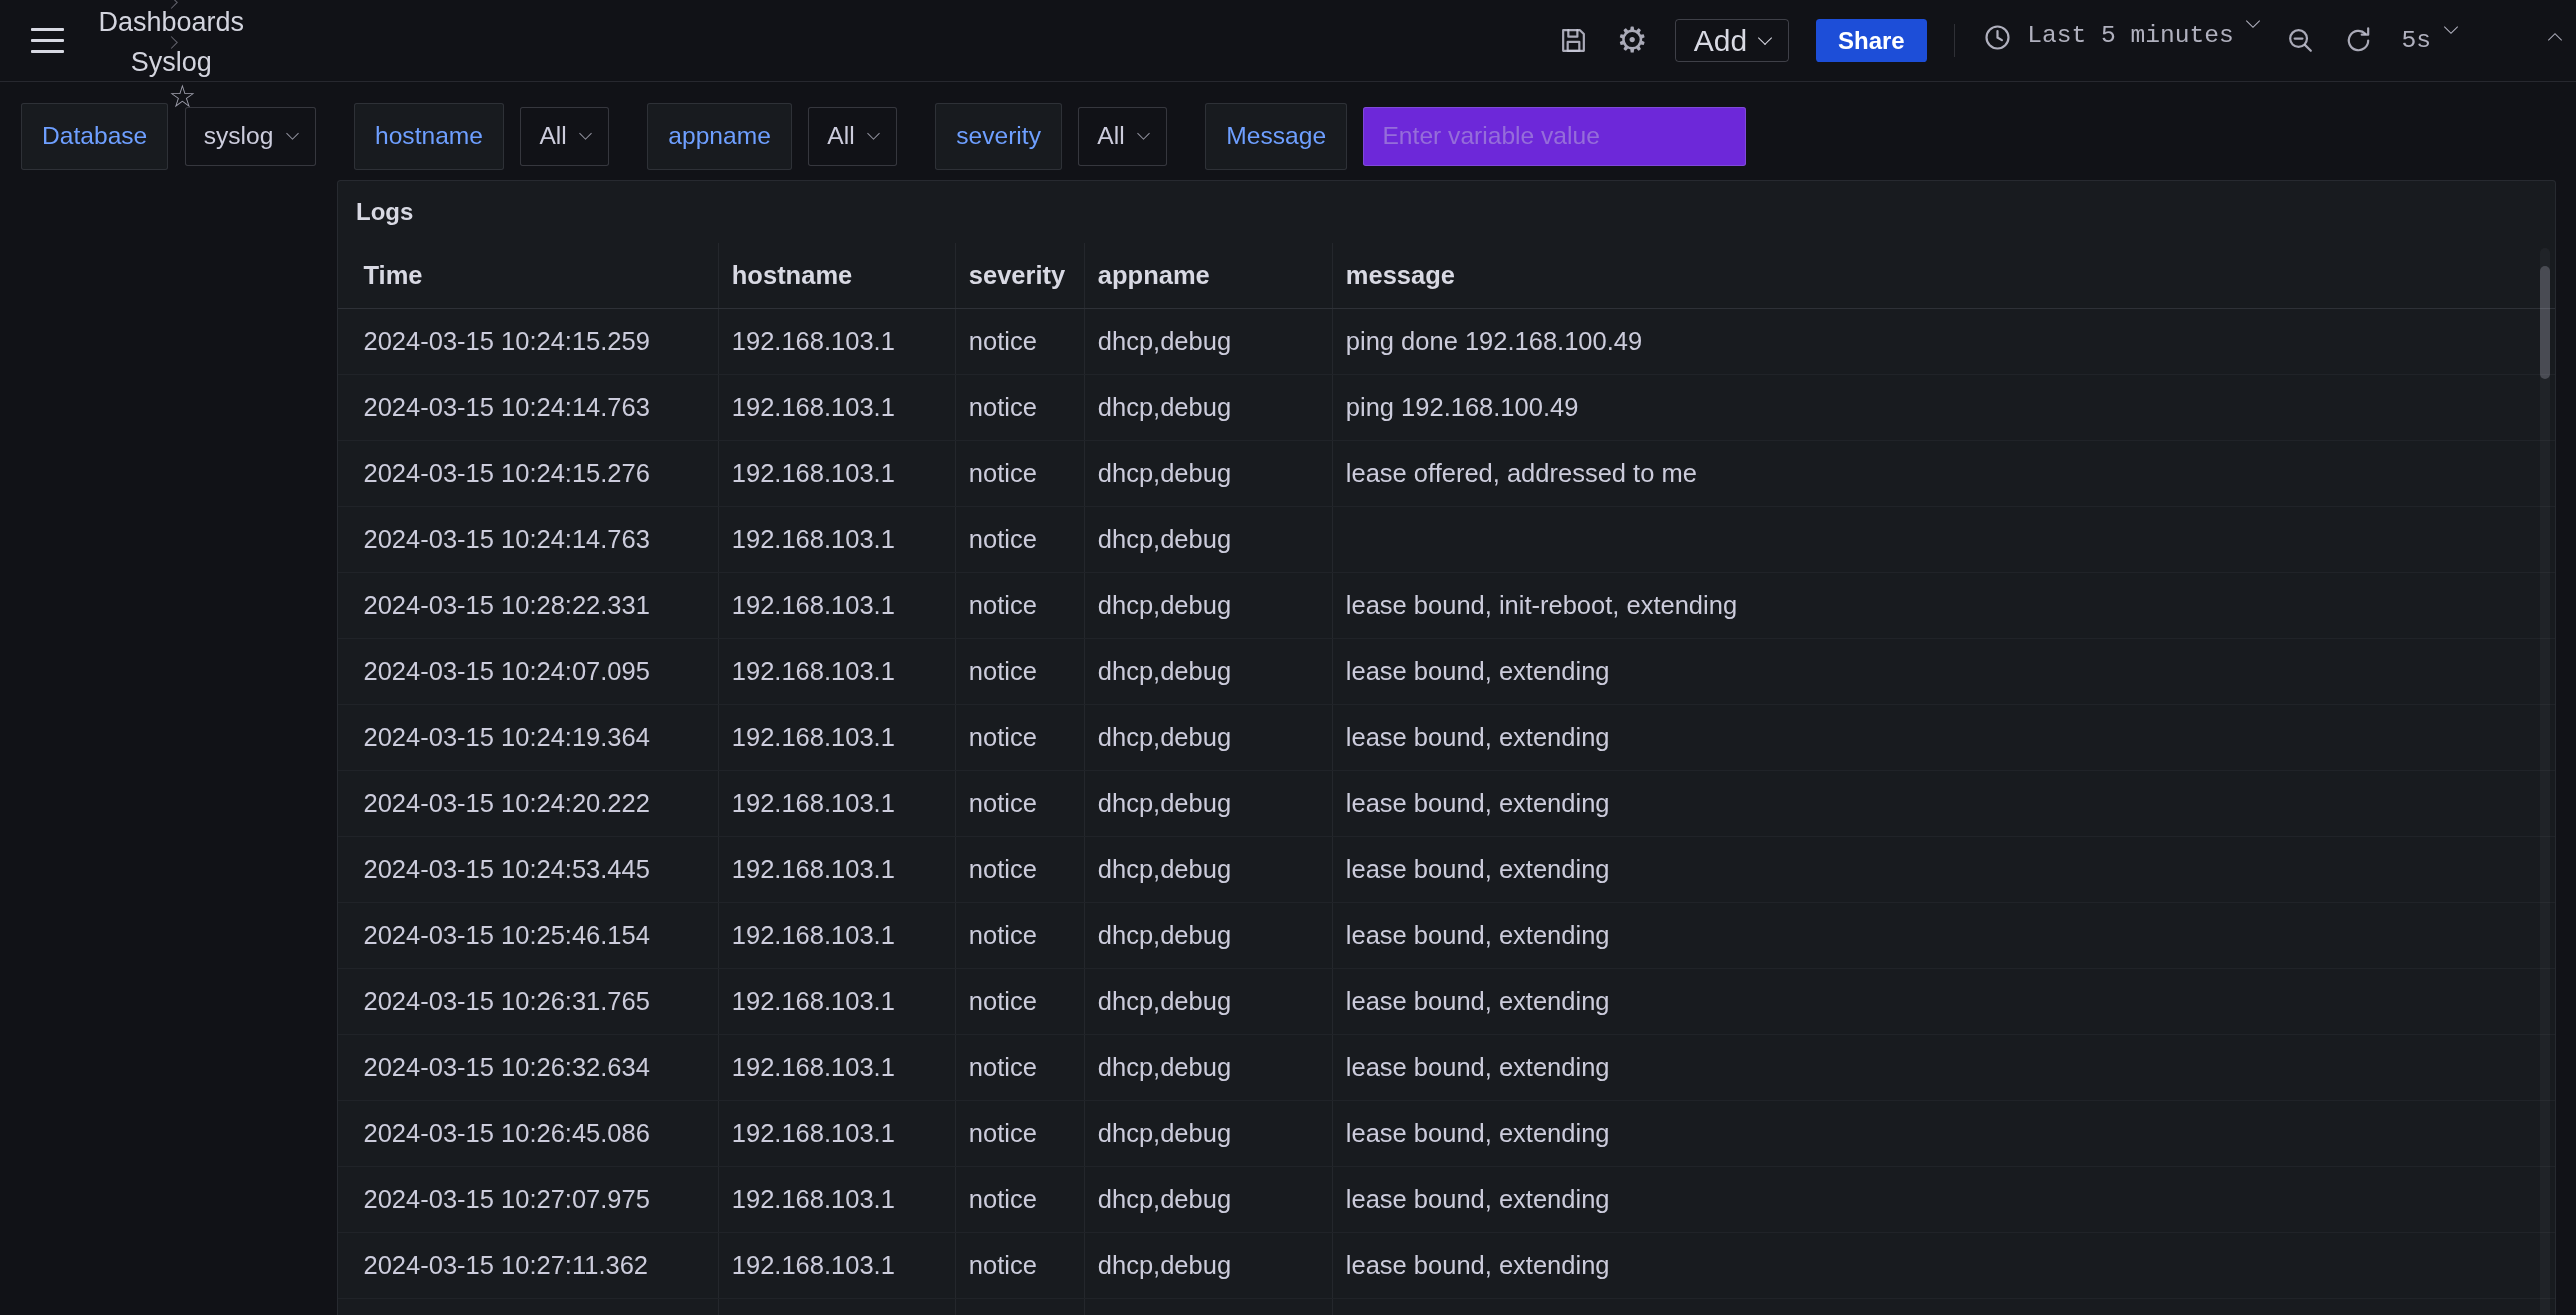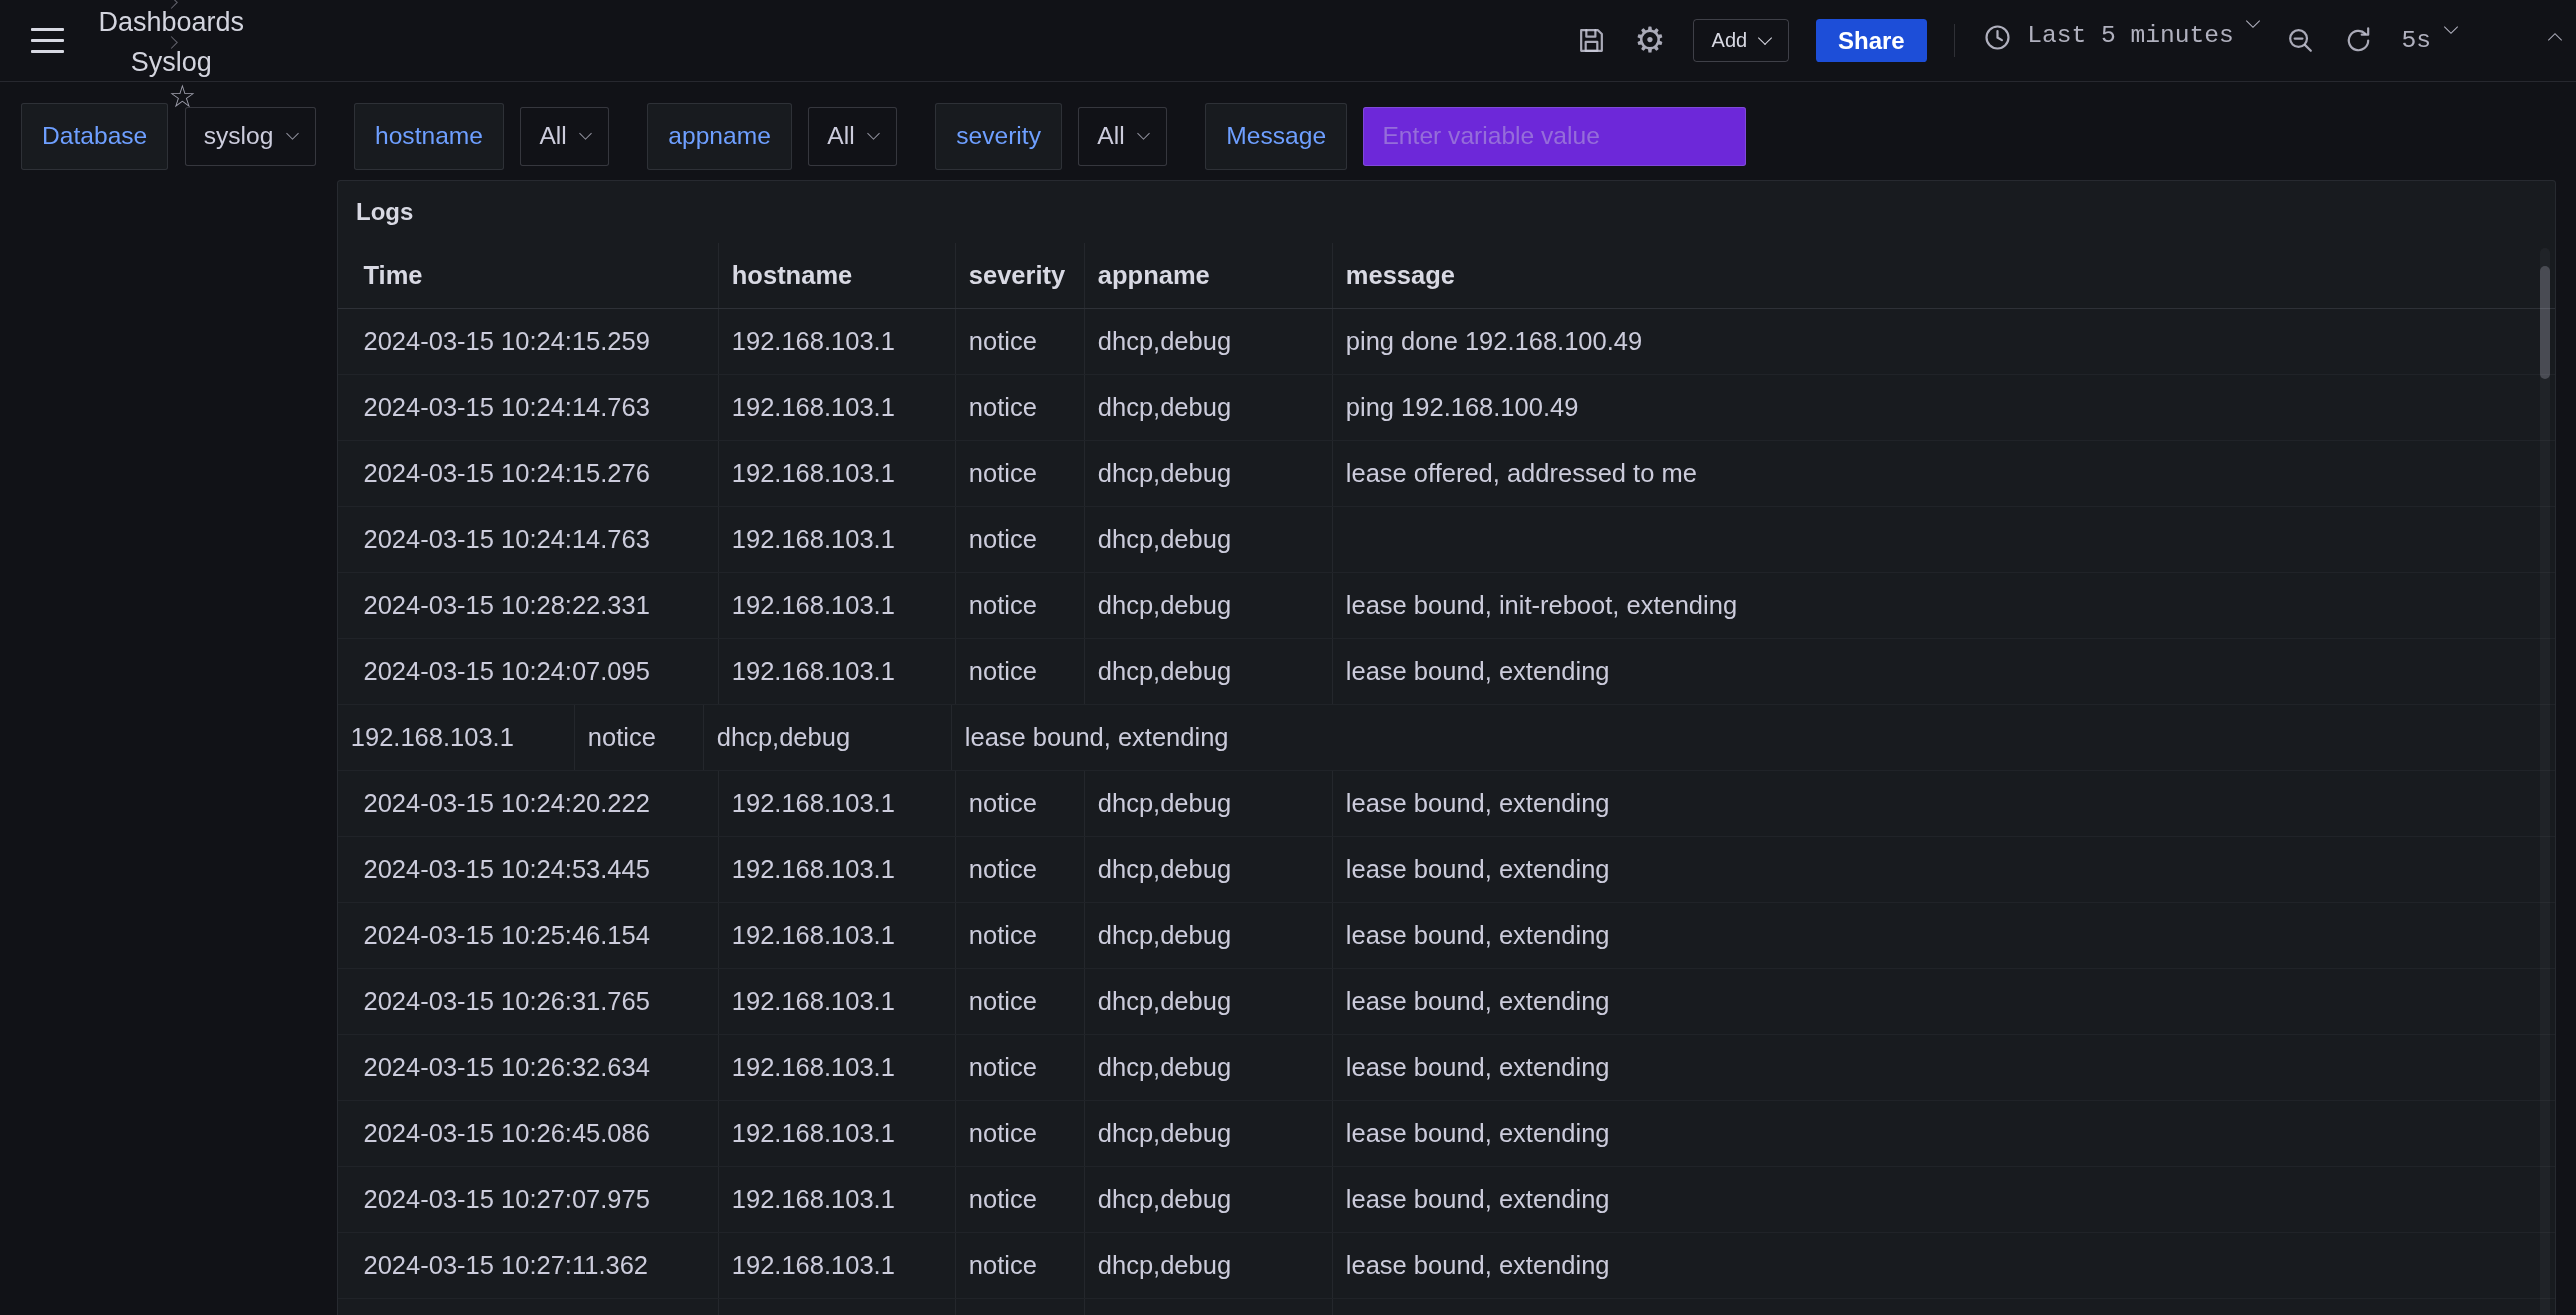--- a/index.html
+++ b/index.html
@@ -27,21 +27,21 @@
           border-right:1.8px solid currentColor; border-bottom:1.8px solid currentColor; }
   .chev.down  { transform:rotate(45deg); margin-top:-5.5px; }
   .chev.up    { transform:rotate(-135deg); margin-top:5.5px; }
   .chev.right { transform:rotate(-45deg); width:9px; height:9px; }
 
   .topbar-right { margin-left:auto; display:flex; align-items:center; gap:27px; padding-right:95px; }
   .gear-glyph { font-family:"DejaVu Sans", sans-serif; font-size:35px; line-height:1; }
 
   .btn-add { height:43px; display:flex; align-items:center; gap:12.8px; padding:0 18px;
              background:transparent; border:0.9px solid rgba(204,204,220,0.25); border-radius:3.6px;
-             color:#d8d9e3; font-size:20px; font-family:inherit; cursor:pointer; }
+             color:#d8d9e3; font-size:30px; font-family:inherit; cursor:pointer; }
   .btn-share { height:43px; padding:0 22px; border:none; border-radius:3.6px; background:#1d4ed8;
                color:#ffffff; font-size:24px; font-weight:600; font-family:inherit; cursor:pointer; }
   .tb-divider { width:0.9px; height:33px; background:rgba(204,204,220,0.16); }
 
   .picker-btn { display:flex; align-items:flex-start; gap:14.6px; background:transparent; border:none;
                 color:rgba(204,204,220,0.85); font-size:24.6px; font-family:Liberation Mono, monospace; cursor:pointer; }
   .collapse-btn { position:absolute; right:16.4px; top:29px; color:rgba(204,204,220,0.8); }
 
   
   .subbar { display:flex; align-items:center; gap:38px; margin:24.6px 0 0 21px; height:59px; }
@@ -260,20 +260,21 @@
             <div class="td c4">lease bound, init-reboot, extending</div>
           </div>
           <div class="tr">
             <div class="td c0">2024-03-15 10:24:07.095</div>
             <div class="td c1">192.168.103.1</div>
             <div class="td c2">notice</div>
             <div class="td c3">dhcp,debug</div>
             <div class="td c4">lease bound, extending</div>
           </div>
           <div class="tr">
+            <div class="td c0">2024-03-15 10:24:19.364</div>
             <div class="td c1">192.168.103.1</div>
             <div class="td c2">notice</div>
             <div class="td c3">dhcp,debug</div>
             <div class="td c4">lease bound, extending</div>
           </div>
           <div class="tr">
             <div class="td c0">2024-03-15 10:24:20.222</div>
             <div class="td c1">192.168.103.1</div>
             <div class="td c2">notice</div>
             <div class="td c3">dhcp,debug</div>

